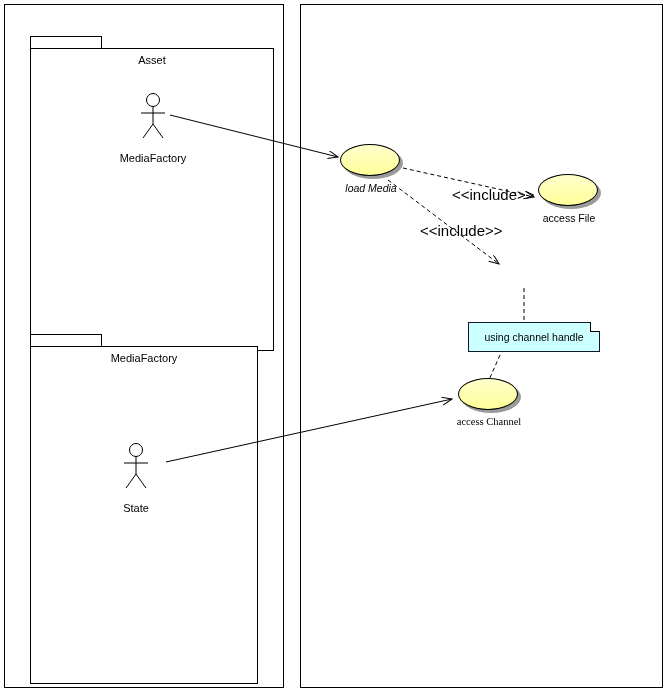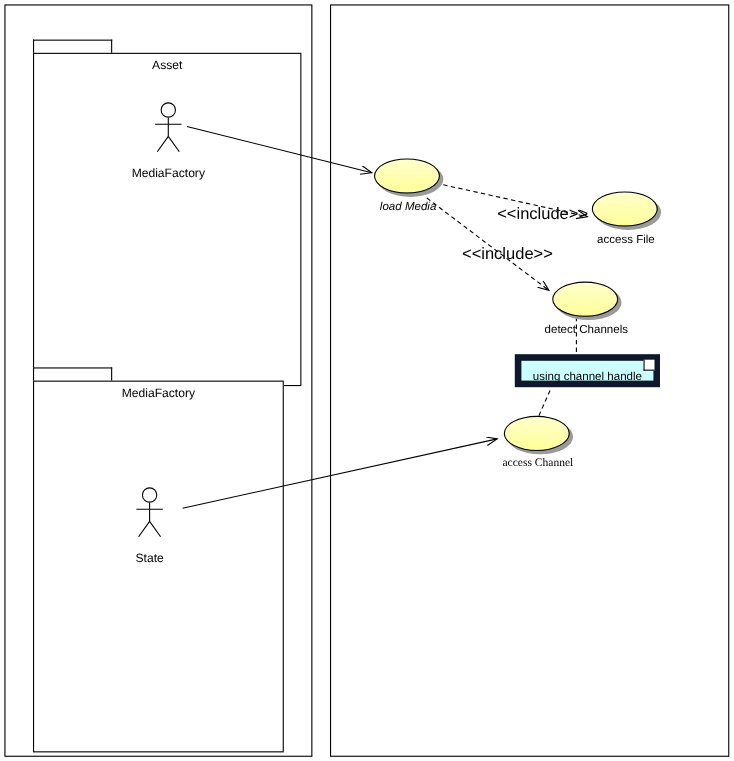--- a/index.html
+++ b/index.html
@@ -103,21 +103,21 @@
     transform: translateX(-50%);
     font-size: 10.5px;
     color: #000000;
     white-space: nowrap;
   }
   .note {
     position: absolute;
     width: 132px;
     height: 30px;
     background: #ccffff;
-    border: 6px solid #0f172a;
+    border: 1px solid #0f172a;
     box-sizing: border-box;
   }
   .note .fold {
     position: absolute;
     right: -1px;
     top: -1px;
     width: 10px;
     height: 10px;
     background: #ffffff;
     border-left: 1px solid #000000;
@@ -221,25 +221,20 @@
     <div class="uc-ellipse"></div>
     <div class="uc-label">load Media</div>
   </div>
 
   <div class="usecase" style="left:538px; top:174px;">
     <div class="uc-shadow"></div>
     <div class="uc-ellipse"></div>
     <div class="uc-label">access File</div>
   </div>
 
-  <div class="usecase" style="left:502px; top:256px;">
-    <div class="uc-shadow"></div>
-    <div class="uc-ellipse"></div>
-    <div class="uc-label">detect Channels</div>
-  </div>
 
   <div class="usecase" style="left:458px; top:378px;font-family:Liberation Serif, serif;">
     <div class="uc-shadow"></div>
     <div class="uc-ellipse"></div>
     <div class="uc-label">access Channel</div>
   </div>
 
   <div class="note" style="left:468px; top:322px;">
     <div class="fold"></div>
     <div class="note-label">using channel handle</div>

